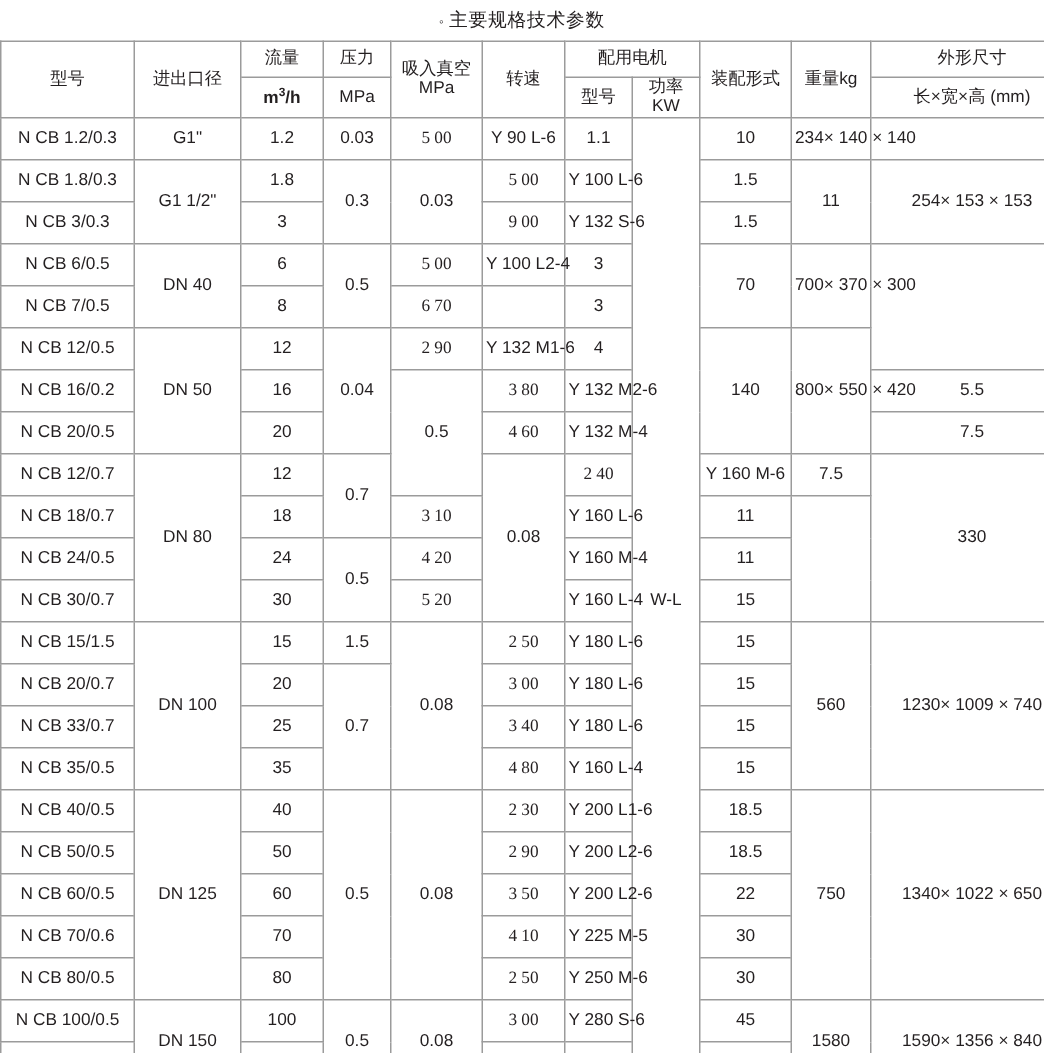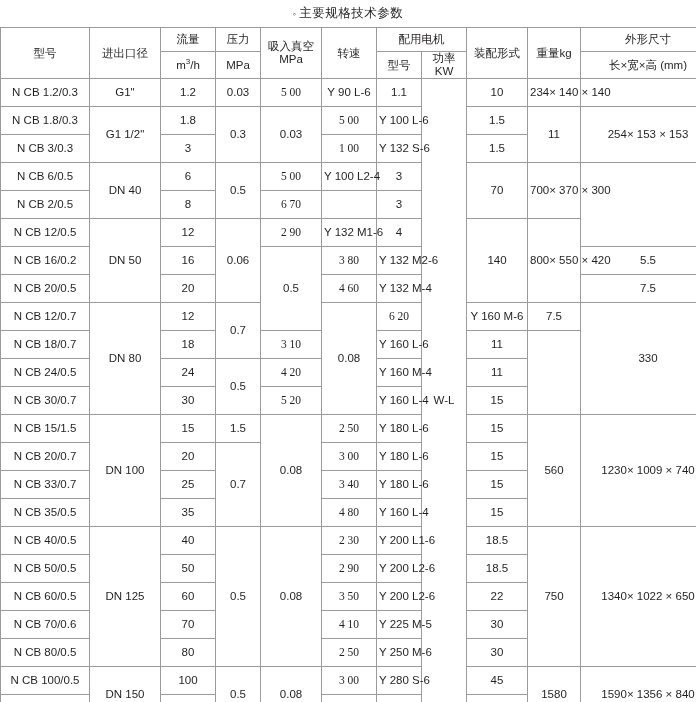--- a/index.html
+++ b/index.html
@@ -47,21 +47,21 @@
   .inlet{width:66px;}
   .flow{width:50px;margin-top:39px;}
   .pres{width:40px;}
   .vac{width:56px;}
   .speed{width:50px;font-family:Liberation Serif, serif;}
   .mtr-model{width:85px;}
   .mtr-pow{width:58px;}
   .assy{width:56px;}
   .wt{width:48px;}
   .dim{width:130px;}
-  .frac{display:inline-block;line-height:1.05;}
+  .frac{display:inline-block;line-height:1.05;font-weight:bold;}
   sup.sup{font-size:8px;vertical-align:super;}
   .vcell{font-size:11.5px;}
 </style>
 </head>
 <body>
 
 <div class="page">
 
   <div class="title">
     <span class="bullet">◦</span><span>主要规格技术参数</span>
@@ -117,47 +117,47 @@
           <td class="vac" rowspan="2">0.03</td>
           <td class="speed">5 00</td>
           <td class="mtr-model">Y 100 L-6</td>
           <td class="mtr-pow">1.5</td>
           <td class="wt" rowspan="2">11</td>
           <td class="dim" rowspan="2">254× 153 × 153</td>
         </tr>
         <tr>
           <td class="mdl">N CB 3/0.3</td>
           <td class="flow">3</td>
-          <td class="speed">1 00</td>
+          <td class="speed">9 00</td>
           <td class="mtr-model">Y 132 S-6</td>
           <td class="mtr-pow">1.5</td>
         </tr>
         <tr>
           <td class="mdl">N CB 6/0.5</td>
           <td class="inlet" rowspan="2">DN 40</td>
           <td class="flow">6</td>
           <td class="pres" rowspan="2">0.5</td>
           <td class="speed">5 00</td>
           <td class="mtr-model">Y 100 L2-4</td>
           <td class="mtr-pow">3</td>
           <td class="wt" rowspan="2">70</td>
           <td class="dim" rowspan="2">700× 370 × 300</td>
         </tr>
         <tr>
-          <td class="mdl">N CB 2/0.5</td>
+          <td class="mdl">N CB 7/0.5</td>
           <td class="flow">8</td>
           <td class="speed">6 70</td>
           <td class="mtr-model"></td>
           <td class="mtr-pow">3</td>
         </tr>
         <tr>
           <td class="mdl">N CB 12/0.5</td>
           <td class="inlet" rowspan="3">DN 50</td>
           <td class="flow">12</td>
-          <td class="vac" rowspan="3">0.06</td>
+          <td class="vac" rowspan="3">0.04</td>
           <td class="speed">2 90</td>
           <td class="mtr-model">Y 132 M1-6</td>
           <td class="mtr-pow">4</td>
           <td class="wt" rowspan="3">140</td>
           <td class="dim" rowspan="3">800× 550 × 420</td>
         </tr>
         <tr>
           <td class="mdl">N CB 16/0.2</td>
           <td class="flow">16</td>
           <td class="pres" rowspan="3">0.5</td>
@@ -171,21 +171,21 @@
           <td class="speed">4 60</td>
           <td class="mtr-model">Y 132 M-4</td>
           <td class="mtr-pow">7.5</td>
         </tr>
         <tr>
           <td class="mdl">N CB 12/0.7</td>
           <td class="inlet" rowspan="4">DN 80</td>
           <td class="flow">12</td>
           <td class="pres" rowspan="2">0.7</td>
           <td class="vac" rowspan="4">0.08</td>
-          <td class="speed">6 20</td>
+          <td class="speed">2 40</td>
           <td class="mtr-model">Y 160 M-6</td>
           <td class="mtr-pow">7.5</td>
           <td class="wt" rowspan="4">330</td>
           <td class="dim" rowspan="4">990× 780 × 510</td>
         </tr>
         <tr>
           <td class="mdl">N CB 18/0.7</td>
           <td class="flow">18</td>
           <td class="speed">3 10</td>
           <td class="mtr-model">Y 160 L-6</td>

